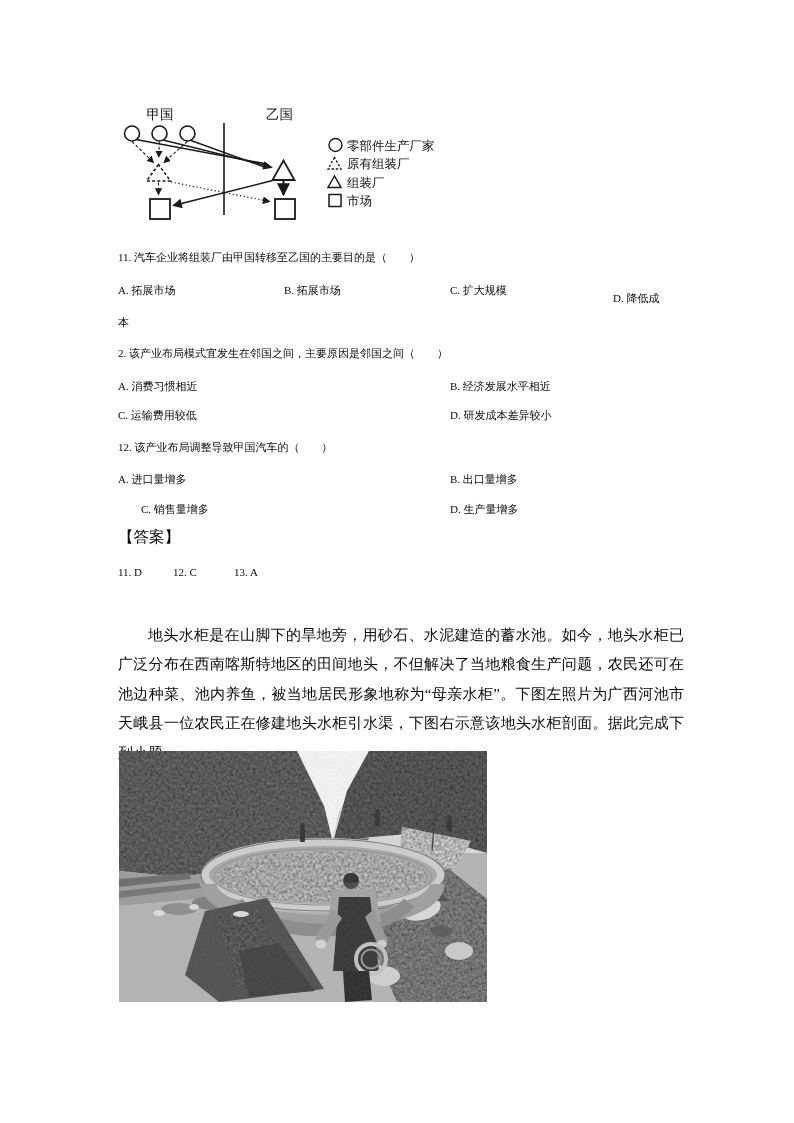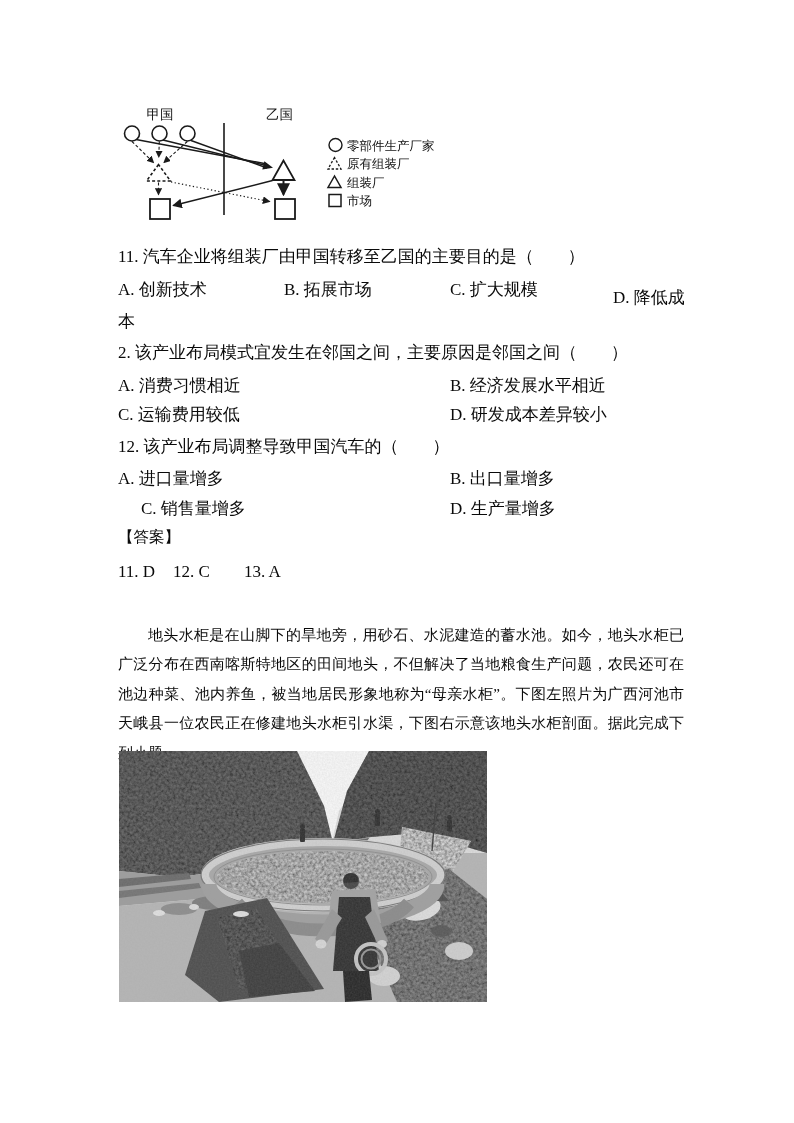--- a/index.html
+++ b/index.html
@@ -1,21 +1,21 @@
 <!DOCTYPE html>
 <html><head>
 <meta charset="utf-8">
 <style>
   html,body{margin:0;padding:0;}
   body{
     width:794px;height:1123px;background:#ffffff;position:relative;
     font-family:"Liberation Serif","DejaVu Serif",serif;color:#0a0a0a;
     overflow:hidden;
   }
-  .t{position:absolute;font-size:17px;line-height:18px;white-space:pre;}
+  .t{position:absolute;font-size:11px;line-height:18px;white-space:pre;}
   .bold{font-weight:normal;font-size:15.5px;}
   .para{
     position:absolute;left:118px;top:621px;width:566px;
     font-size:15px;line-height:29.4px;text-align:justify;text-indent:2em;
     white-space:normal;
   }
   .diagram-wrap{position:absolute;left:112px;top:104px;width:345px;height:126px;}
   .photo-wrap{position:absolute;left:119px;top:751px;width:368px;height:251px;}
   svg text{font-family:"Liberation Serif","DejaVu Serif",serif;fill:#111;}
 </style>
@@ -75,42 +75,42 @@
       <text x="235" y="64" font-size="12.5">原有组装厂</text>
       <polygon points="222.5,72 216,83.5 229,83.5" fill="none" stroke="#1a1a1a" stroke-width="1.5"></polygon>
       <text x="235" y="82.5" font-size="12.5">组装厂</text>
       <rect x="217" y="90.5" width="12" height="12" fill="none" stroke="#1a1a1a" stroke-width="1.5"></rect>
       <text x="235" y="101" font-size="12.5">市场</text>
     </g>
   </svg>
 </div>
 
 <div class="t" style="left:118px;top:248px;">11. 汽车企业将组装厂由甲国转移至乙国的主要目的是（　　）</div>
-<div class="t" style="left:118px;top:281px;">A. 创新技术</div>
+<div class="t" style="left:118px;top:281px;">A. 拓展市场</div>
 <div class="t" style="left:284px;top:281px;">B. 拓展市场</div>
 <div class="t" style="left:450px;top:281px;">C. 扩大规模</div>
 <div class="t" style="left:613px;top:281px;margin-top:8px;">D. 降低成</div>
 <div class="t" style="left:118px;top:313px;">本</div>
 
 <div class="t" style="left:118px;top:344px;">2. 该产业布局模式宜发生在邻国之间，主要原因是邻国之间（　　）</div>
 <div class="t" style="left:118px;top:377px;">A. 消费习惯相近</div>
 <div class="t" style="left:450px;top:377px;">B. 经济发展水平相近</div>
 <div class="t" style="left:118px;top:406px;">C. 运输费用较低</div>
 <div class="t" style="left:450px;top:406px;">D. 研发成本差异较小</div>
 
 <div class="t" style="left:118px;top:438px;">12. 该产业布局调整导致甲国汽车的（　　）</div>
 <div class="t" style="left:118px;top:470px;">A. 进口量增多</div>
 <div class="t" style="left:450px;top:470px;">B. 出口量增多</div>
 <div class="t" style="left:118px;top:500px;margin-left:23px;">C. 销售量增多</div>
 <div class="t" style="left:450px;top:500px;text-align:right;">D. 生产量增多</div>
 
 <div class="t bold" style="left:118px;top:528px;">【答案】</div>
 <div class="t" style="left:118px;top:563px;">11. D</div>
 <div class="t" style="left:173px;top:563px;">12. C</div>
-<div class="t" style="left:244px;top:563px;text-align:right;">13. A</div>
+<div class="t" style="left:234px;top:563px;text-align:right;">13. A</div>
 
 <div class="para">地头水柜是在山脚下的旱地旁，用砂石、水泥建造的蓄水池。如今，地头水柜已广泛分布在西南喀斯特地区的田间地头，不但解决了当地粮食生产问题，农民还可在池边种菜、池内养鱼，被当地居民形象地称为“母亲水柜”。下图左照片为广西河池市天峨县一位农民正在修建地头水柜引水渠，下图右示意该地头水柜剖面。据此完成下列小题。</div>
 
 <div class="photo-wrap">
   <svg width="368" height="251" viewBox="0 0 368 251">
     <defs>
       <filter id="ptex" x="-5%" y="-5%" width="110%" height="110%">
         <feTurbulence type="fractalNoise" baseFrequency="0.35" numOctaves="3" seed="7" result="n"></feTurbulence>
         <feColorMatrix in="n" type="matrix" values="0 0 0 0 0  0 0 0 0 0  0 0 0 0 0  1.1 0 0 0 -0.15" result="sp"></feColorMatrix>
         <feComposite in="sp" in2="SourceGraphic" operator="in" result="dk"></feComposite>

